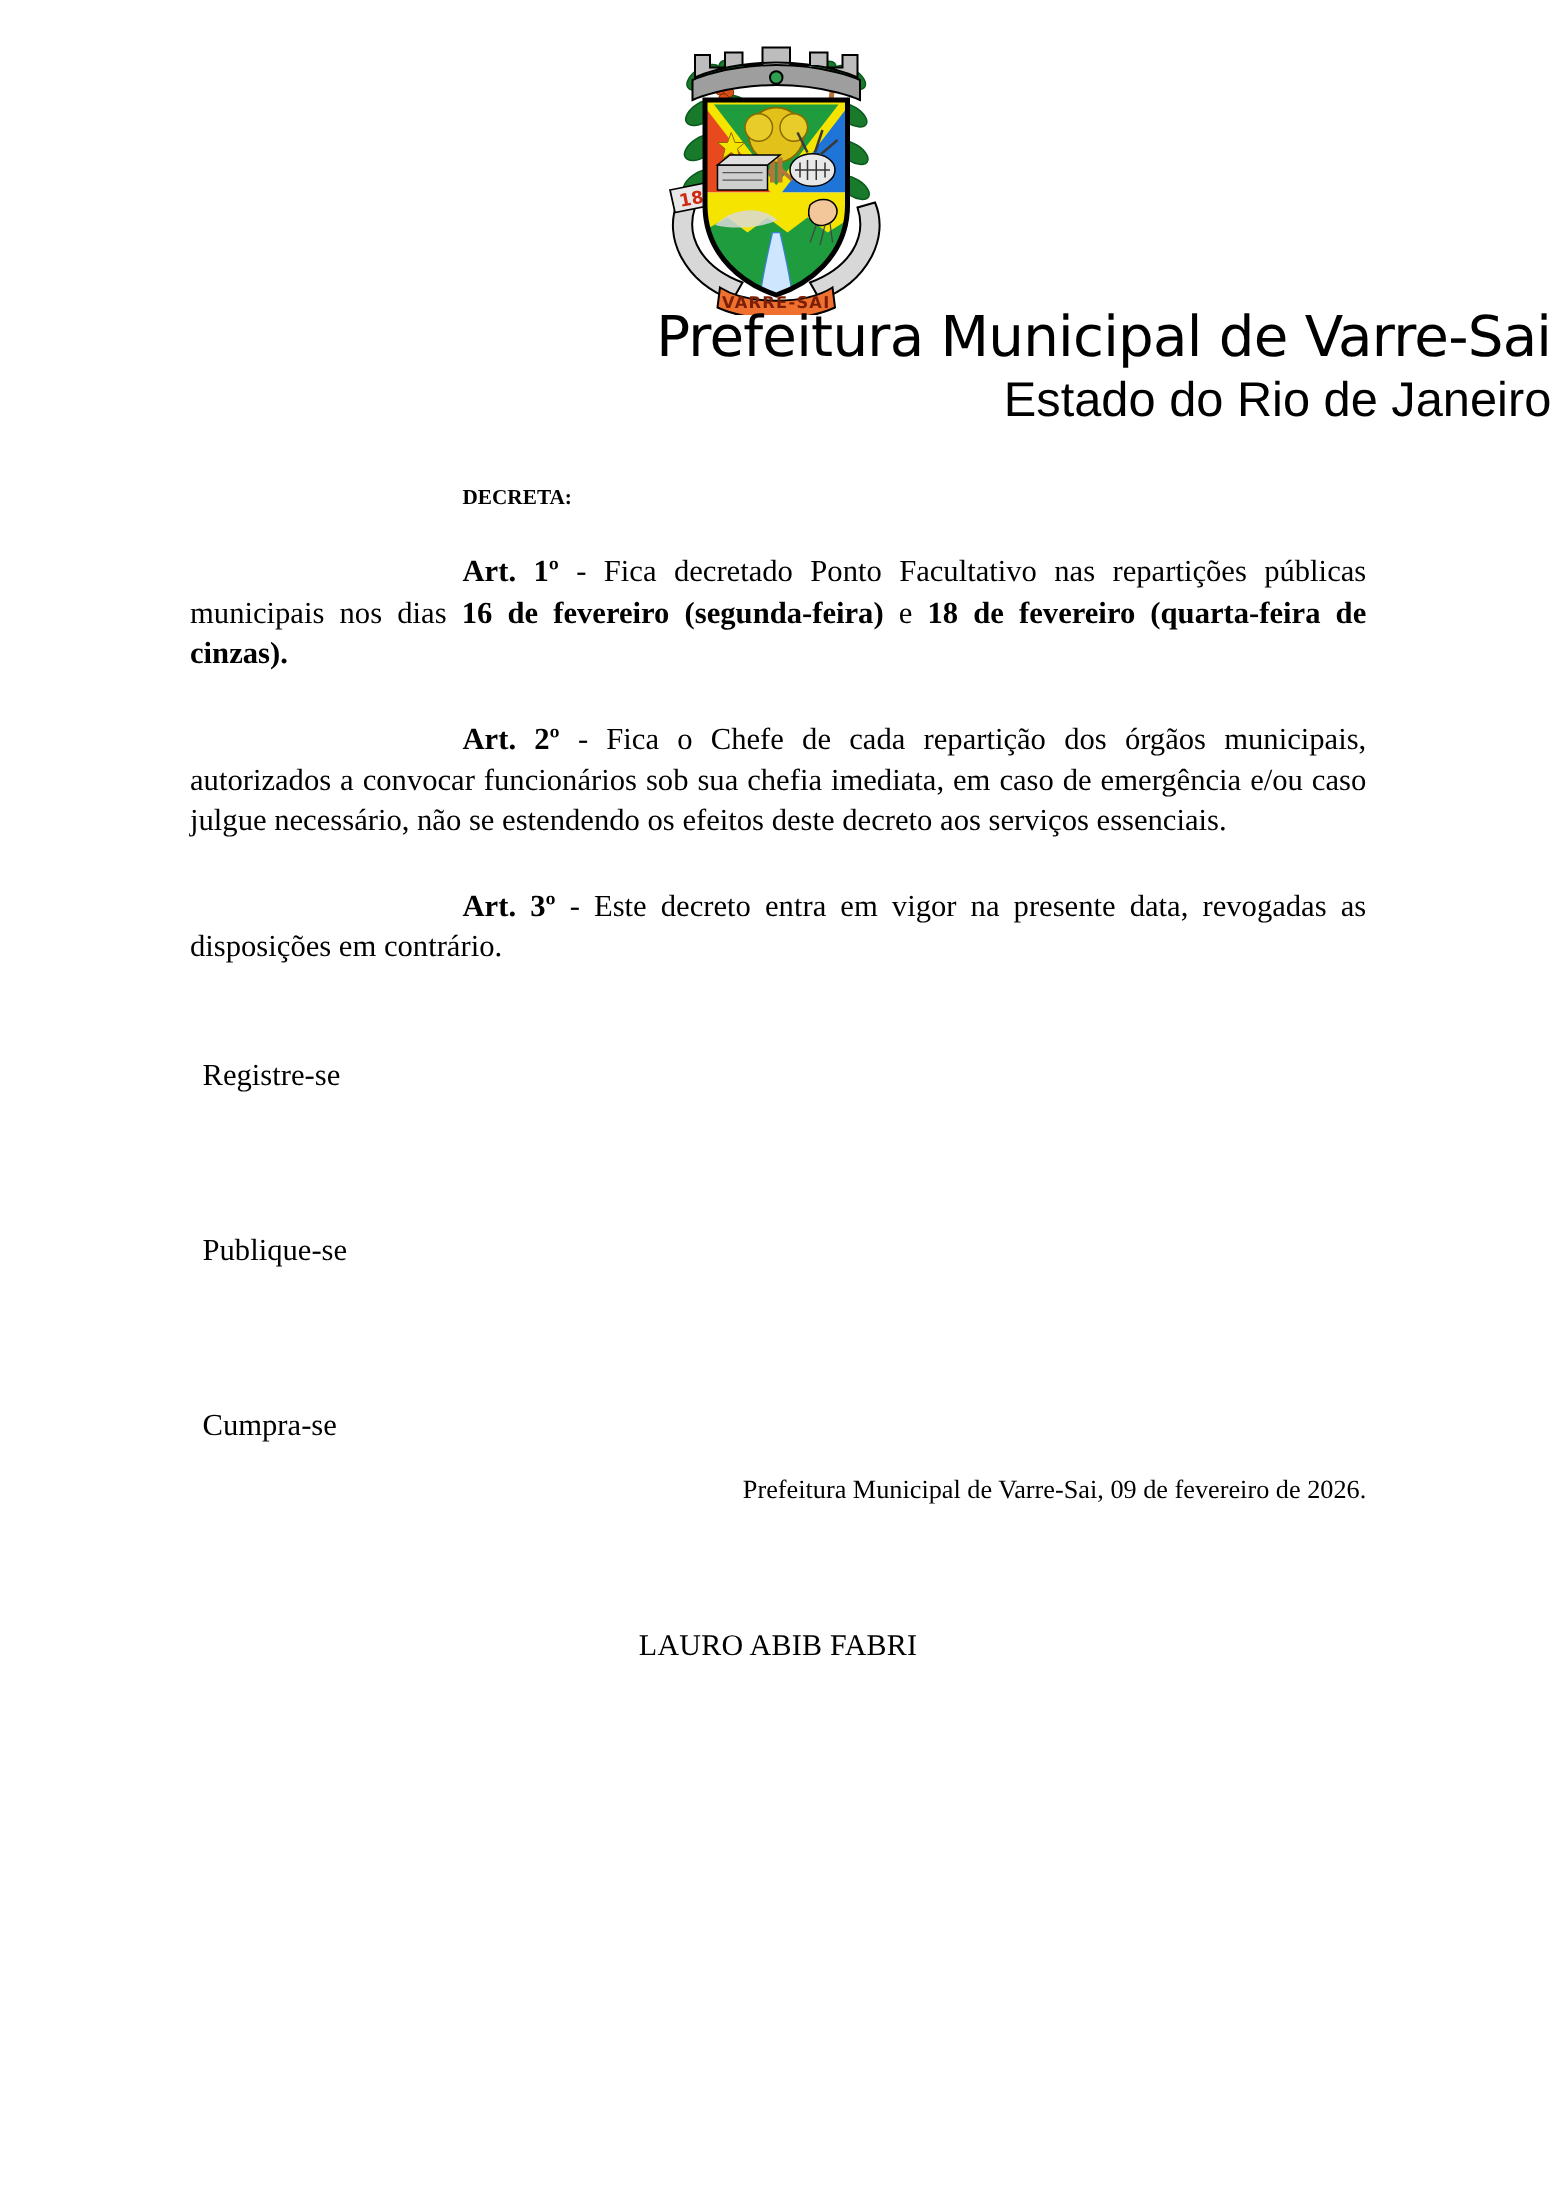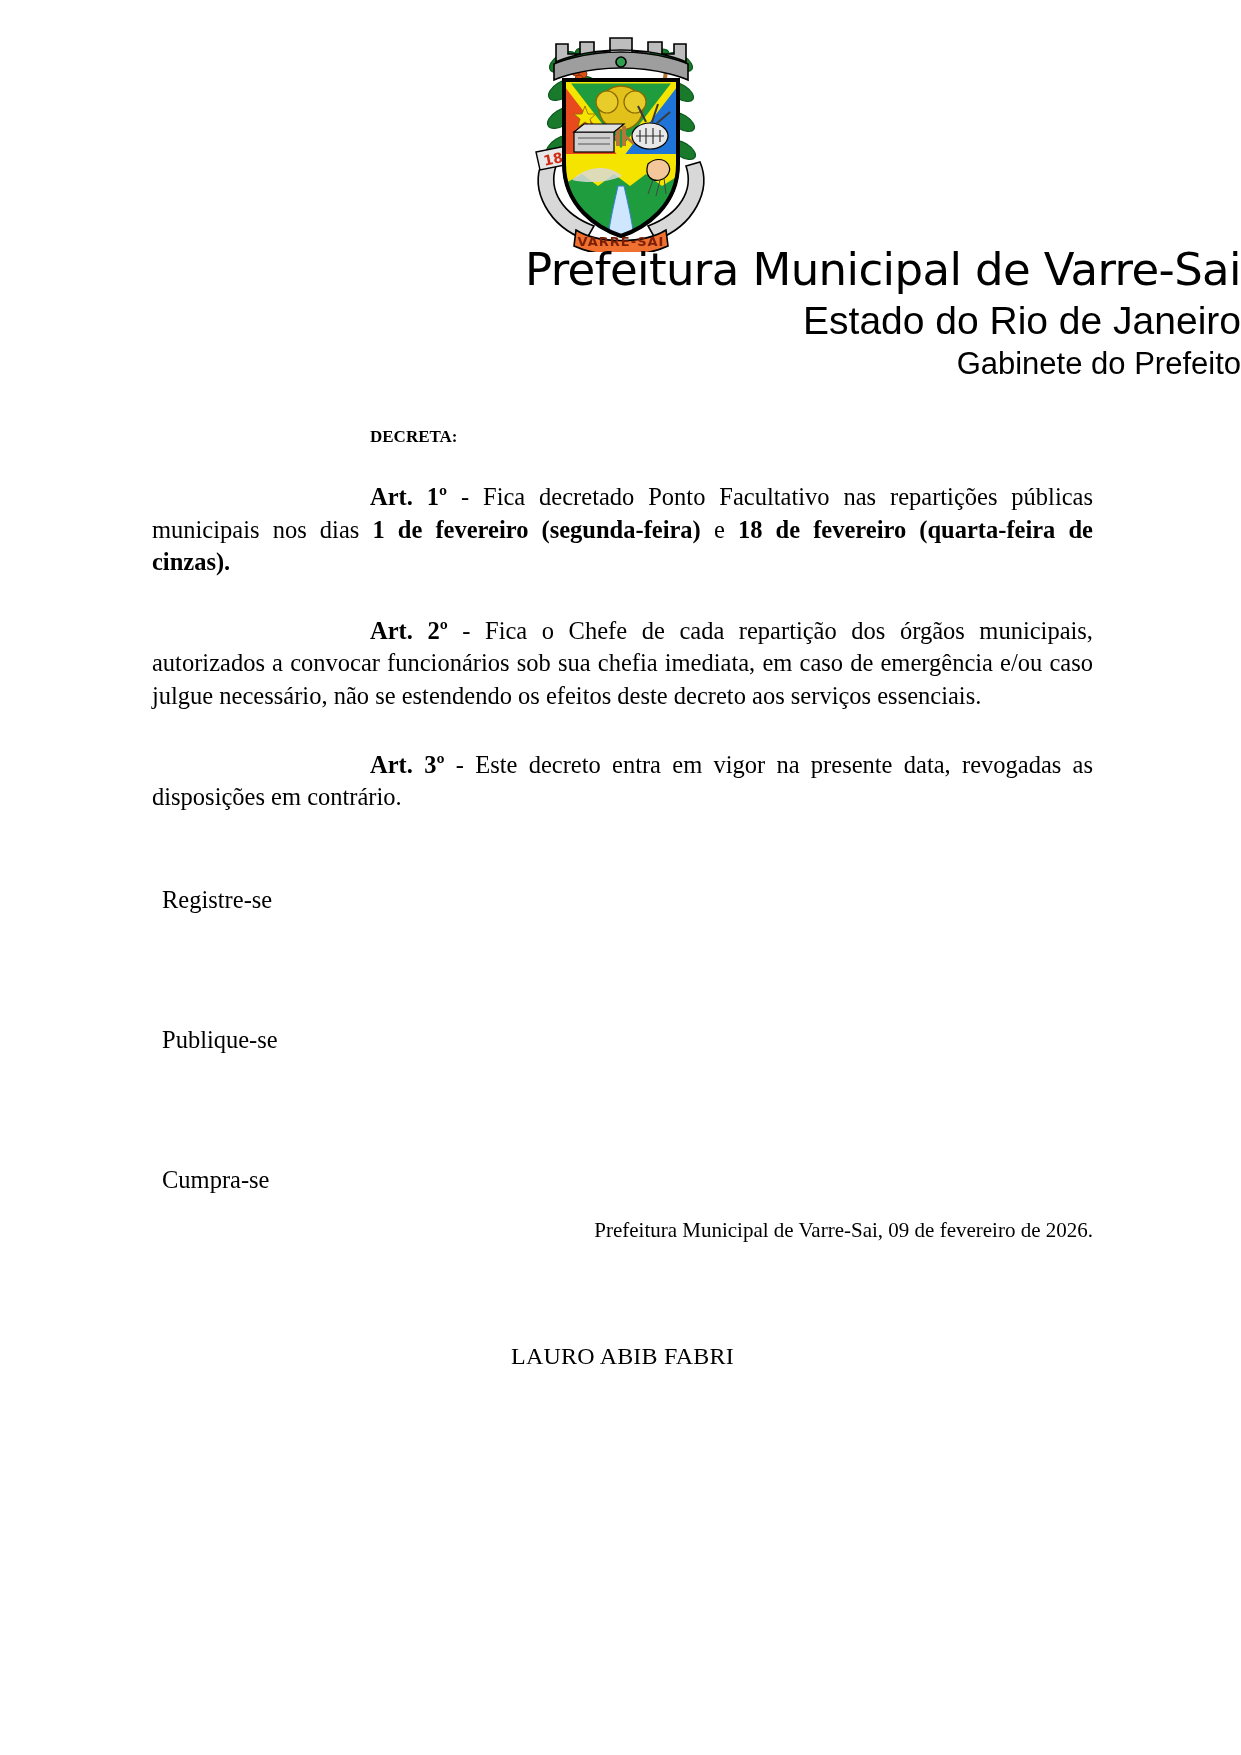--- a/index.html
+++ b/index.html
@@ -260,30 +260,29 @@
       <g>
         <path d="M86 216 C108 230 154 230 176 216 L178 232 C152 244 110 244 84 232 Z" fill="#f07030" stroke="#000" stroke-width="1.6"></path>
         <text x="131" y="232" font-family="DejaVu Sans, sans-serif" font-size="13" font-weight="bold" fill="#7a1f05" text-anchor="middle" letter-spacing="1">VARRE-SAI</text>
       </g>
     </svg>
   </div>
 
   <div class="header-block">
     <div class="org-title">Prefeitura Municipal de Varre-Sai</div>
     <div class="org-state">Estado do Rio de Janeiro</div>
-    <div class="org-office">Gabinete do Prefeito</div>
   </div>
 
 
   <div class="body-area">
 
 
     <div class="decreta">DECRETA:</div>
 
-    <p class="art art-1"><b>Art. 1º</b><span> - Fica decretado Ponto Facultativo nas repartições públicas municipais nos dias </span><b>1 de fevereiro (segunda-feira)</b><span> e </span><b>18 de fevereiro (quarta-feira de cinzas).</b></p>
+    <p class="art art-1"><b>Art. 1º</b><span> - Fica decretado Ponto Facultativo nas repartições públicas municipais nos dias </span><b>16 de fevereiro (segunda-feira)</b><span> e </span><b>18 de fevereiro (quarta-feira de cinzas).</b></p>
 
     <p class="art art-2"><b>Art. 2º</b><span> - Fica o Chefe de cada repartição dos órgãos municipais, autorizados a convocar funcionários sob sua chefia imediata, em caso de emergência e/ou caso julgue necessário, não se estendendo os efeitos deste decreto aos serviços essenciais.</span></p>
 
     <p class="art art-3"><b>Art. 3º</b><span> - Este decreto entra em vigor na presente data, revogadas as disposições em contrário.</span></p>
 
     <div class="signrow">
       <span>Registre-se</span>
       <span>Publique-se</span>
       <span>Cumpra-se</span>
     </div>

